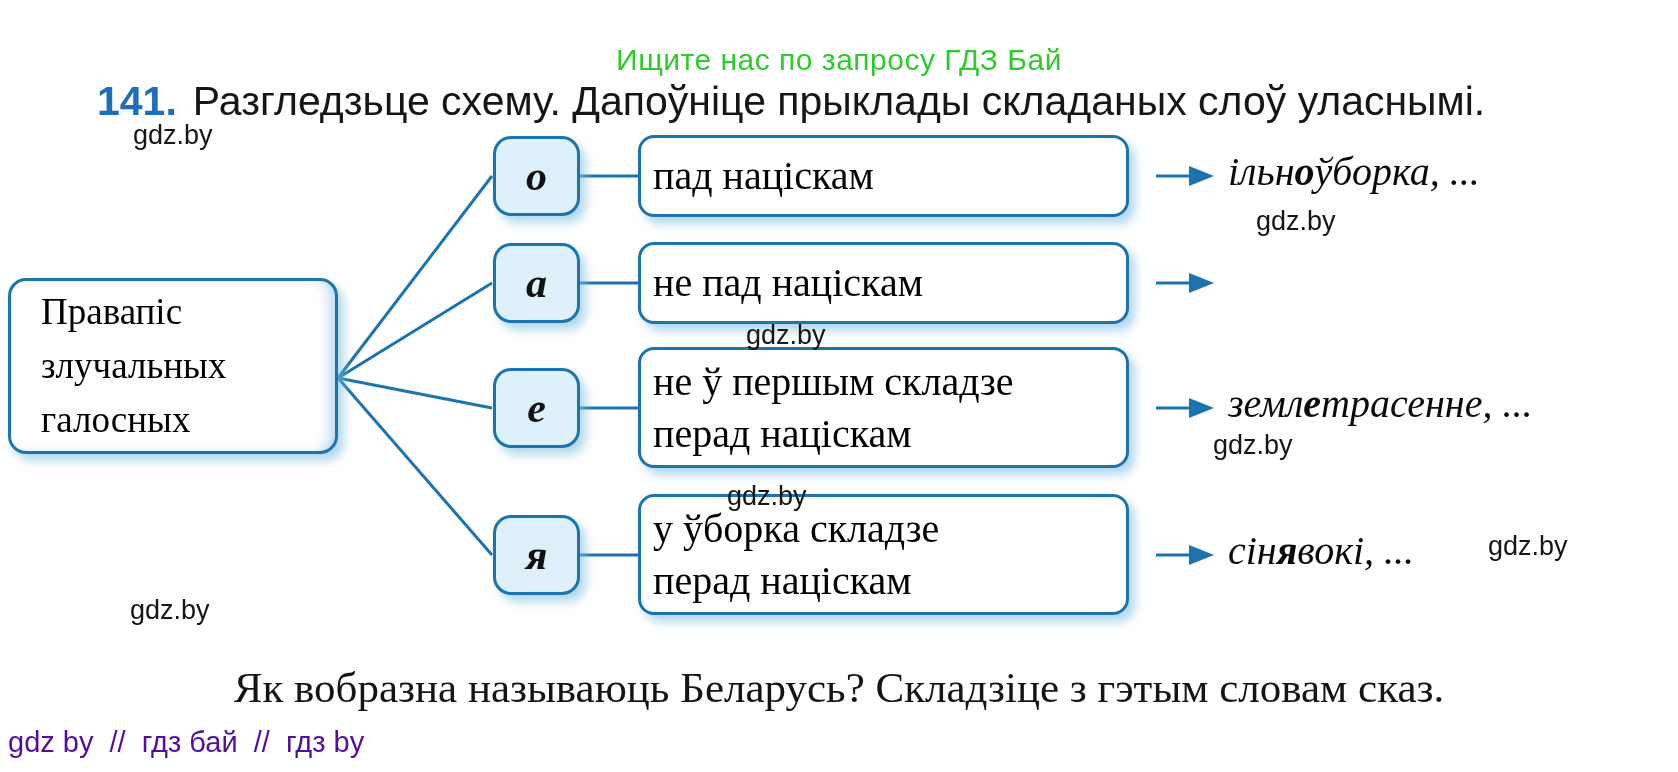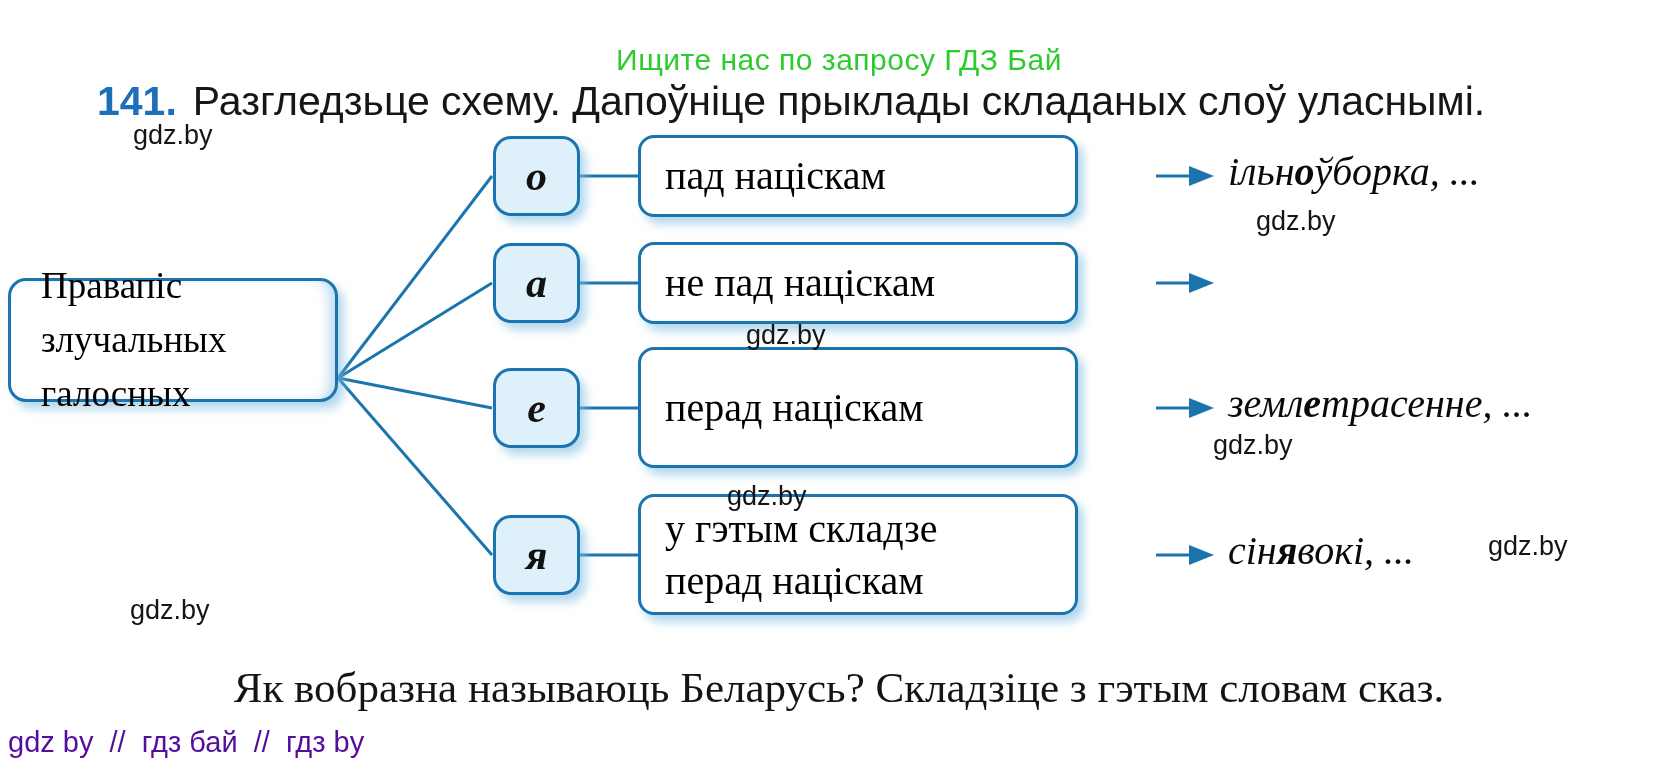--- a/index.html
+++ b/index.html
@@ -19,38 +19,38 @@
     position:absolute;top:2px;left:0;width:100%;text-align:center;
     font-size:30px;letter-spacing:.5px;color:var(--banner-green);margin-top:41px;
   }
   .instruction-line{position:absolute;top:50px;left:97px;white-space:nowrap;font-size:41px;margin-top:28px;}
   .ex-num{color:var(--exercise-blue);font-weight:bold;margin-right:16px;}
   .ex-text{color:#161616;}
   .connectors{position:absolute;top:0;left:0;z-index:1;}
   .connector{stroke:var(--diagram-blue);stroke-width:3;fill:none;}
   .arrowhead{fill:var(--diagram-blue);stroke:none;}
   .main-box{
-    position:absolute;left:8px;top:278px;width:330px;height:124px;z-index:2;
+    position:absolute;left:8px;top:278px;width:330px;height:176px;z-index:2;
     border:3px solid var(--diagram-blue);border-radius:18px;background:#fff;
     box-shadow:6px 7px 10px rgba(130,190,225,.6), inset -10px 0 14px -6px rgba(150,200,232,.8);
     display:flex;align-items:center;box-sizing:border-box;padding-left:30px;padding-right:6px;
     font-family:"Liberation Serif","DejaVu Serif",serif;font-size:37px;line-height:54px;color:#000;
   }
   .vowel-box{
     position:absolute;left:493px;width:87px;height:80px;z-index:2;
     border:3px solid var(--diagram-blue);border-radius:18px;background:var(--vowel-fill);
     box-shadow:6px 7px 10px rgba(130,190,225,.6);box-sizing:border-box;
     display:flex;align-items:center;justify-content:center;
     font-family:"Liberation Serif","DejaVu Serif",serif;font-size:42px;font-weight:bold;font-style:italic;color:#111;
   }
   .rule-box{
-    position:absolute;left:638px;width:440px;z-index:2;
+    position:absolute;left:638px;width:491px;z-index:2;
     border:3px solid var(--diagram-blue);border-radius:16px;background:#fff;
     box-shadow:6px 7px 10px rgba(130,190,225,.6);box-sizing:border-box;
-    display:flex;flex-direction:column;justify-content:center;padding-left:24px;
+    display:flex;flex-direction:column;justify-content:center;padding-left:12px;
     font-family:"Liberation Serif","DejaVu Serif",serif;font-size:40px;line-height:52px;color:#000;
   }
   .example{
     position:absolute;left:1228px;z-index:2;white-space:nowrap;
     font-family:"Liberation Serif","DejaVu Serif",serif;font-style:italic;font-size:40px;color:#0a0a0a;
   }
   .example .bold-vowel{font-weight:bold;}
   .watermark{
     position:absolute;z-index:5;font-family:"Liberation Sans","DejaVu Sans",sans-serif;
     font-style:normal;font-weight:normal;font-size:27px;color:#151515;
@@ -126,31 +126,32 @@
   </div>
   <div class="rule-box" style="top:242px;height:82px">
     <div>не пад націскам</div>
     <div></div>
   </div>
 
   <div class="vowel-box" style="top:368px">
     <span>е</span>
   </div>
   <div class="rule-box" style="top:347px;height:121px">
+    <div>не ў першым складзе</div>
     <div>перад націскам</div>
   </div>
   <div class="example" style="top:380px">
     <span>земл</span><span class="bold-vowel">е</span><span>трасенне, ...</span>
   </div>
 
   <div class="vowel-box" style="top:515px">
     <span>я</span>
   </div>
   <div class="rule-box" style="top:494px;height:121px">
-    <div>у гэтым складзе</div>
+    <div>у ўборка складзе</div>
     <div>перад націскам</div>
   </div>
   <div class="example" style="top:527px">
     <span>сін</span><span class="bold-vowel">я</span><span>вокі, ...</span>
   </div>
 
   <div class="watermark" style="left:133px;top:120px">gdz.by</div>
   <div class="watermark" style="left:1256px;top:206px">gdz.by</div>
   <div class="watermark" style="left:746px;top:320px">gdz.by</div>
   <div class="watermark" style="left:1213px;top:430px">gdz.by</div>

